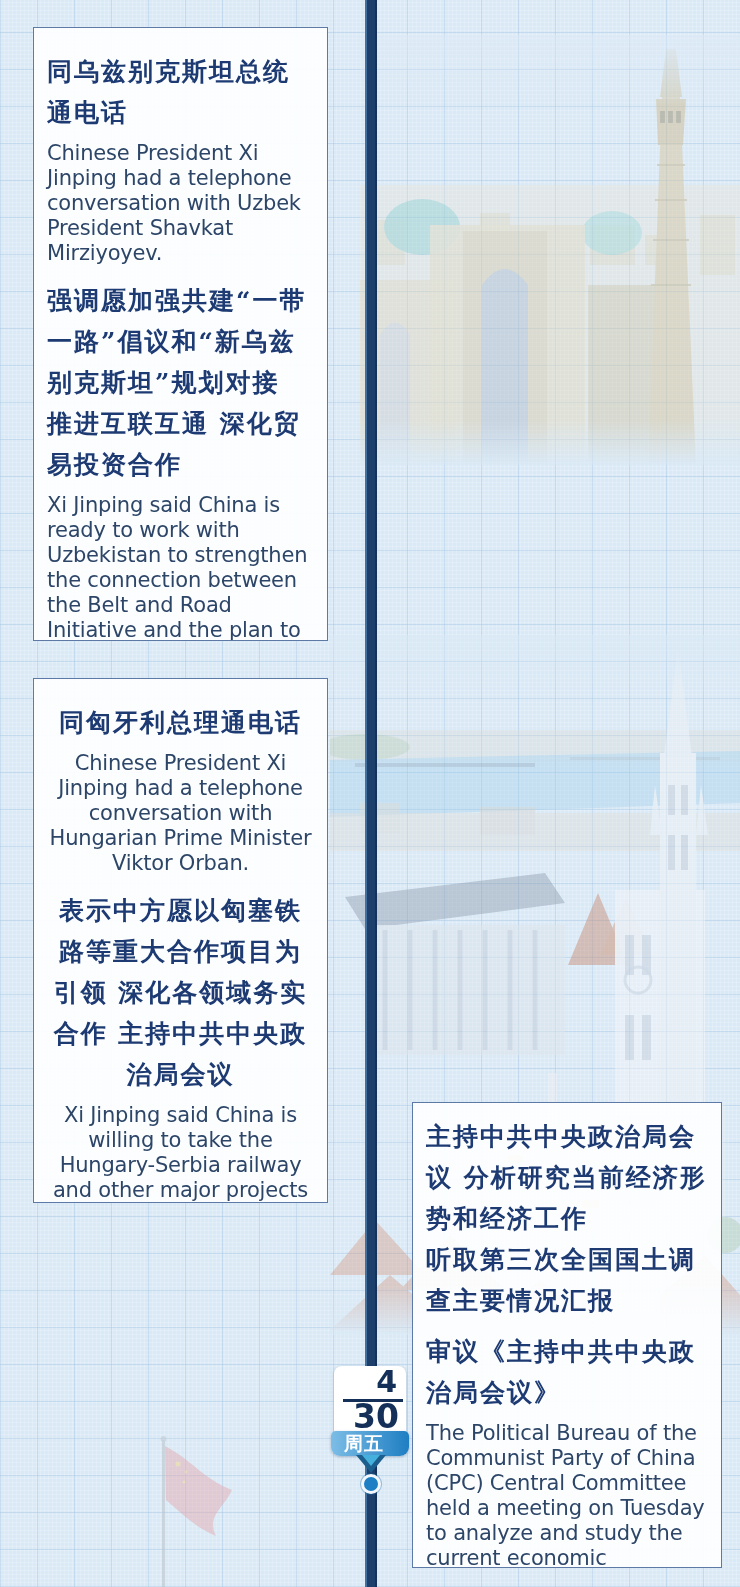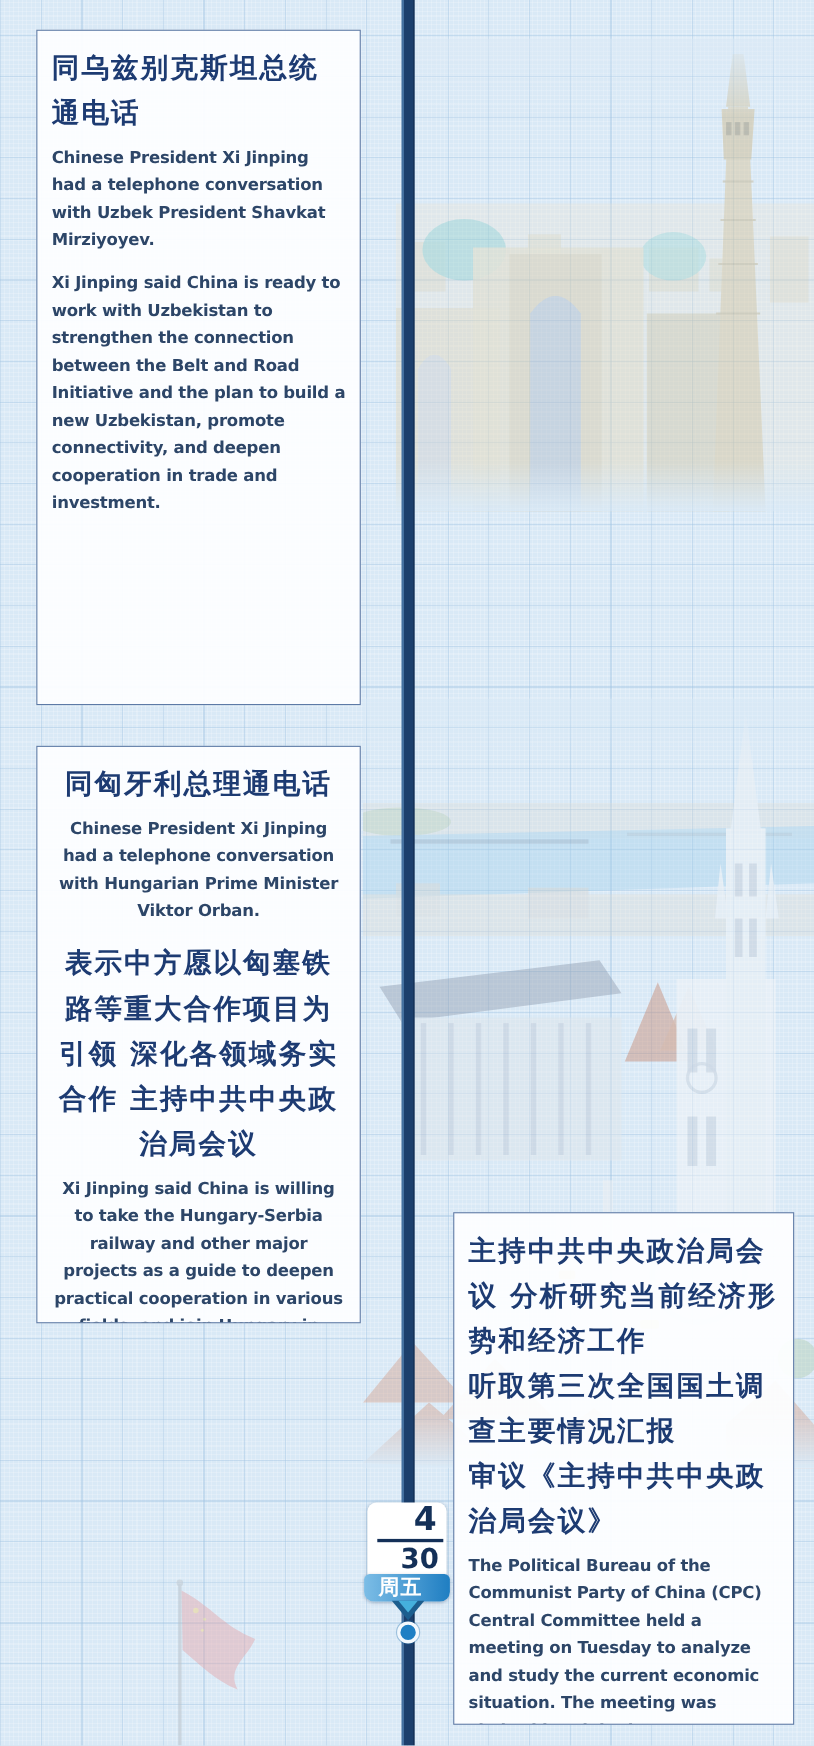--- a/index.html
+++ b/index.html
@@ -25,42 +25,42 @@
     padding:13px 13px 10px 13px;
     overflow:hidden;
   }
   #card1{left:33px;top:27px;width:295px;height:614px;}
   #card2{left:33px;top:678px;width:295px;height:525px;text-align:center;}
   #card3{left:412px;top:1102px;width:310px;height:466px;}
   .zh-head{
     font-family:"DejaVu Serif","Liberation Serif",serif;
     font-weight:600;color:#1d3b72;
     font-size:25px;line-height:41px;letter-spacing:2px;
-    margin:0 0 8px 0;
+    margin:10px 0 8px 0;
   }
   .zh-head.tight{margin:0;}
   .en-text{
-    color:#2d4668;font-size:15px;line-height:25px;
-    letter-spacing:-0.2px;margin:0 0 14px 0;font-weight:bold;
+    color:#2d4668;font-size:21px;line-height:25px;
+    letter-spacing:-0.2px;margin:0 0 14px 0;
   }
   .en-text.last{margin-bottom:0;}
   
   .badge-card{
     position:absolute;left:334px;top:1366px;width:72px;height:66px;
     background:#ffffff;border-radius:8px 8px 0 0;
     box-shadow:0 1px 3px rgba(20,50,90,.25);
   }
   .badge-month{
     position:absolute;top:0;right:9px;
     font-size:30px;line-height:32px;font-weight:bold;color:#143058;
   }
   .badge-line{position:absolute;top:33px;left:9px;right:3px;height:3px;background:#143058;}
   .badge-day{
     position:absolute;top:34px;right:7px;
-    font-size:25px;line-height:33px;font-weight:bold;color:#143058;
+    font-size:33px;line-height:33px;font-weight:bold;color:#143058;
   }
   .badge-banner{
     position:absolute;left:331px;top:1431px;width:78px;height:25px;
     box-sizing:border-box;
     background:linear-gradient(90deg,#7cbde6,#1f7ec2);
     border-radius:5px 5px 9px 9px;
     color:#ffffff;font-size:19px;font-weight:bold;
     text-align:right;padding-right:25px;line-height:25px;letter-spacing:1px;
     box-shadow:0 1px 3px rgba(20,50,90,.3);
   }
@@ -215,20 +215,21 @@
         <circle cx="46" cy="42" r="1.4"></circle>
         <circle cx="44" cy="52" r="1.4"></circle>
     </g>
   </svg>
 
   <div class="timeline-bar"></div>
 
   <section class="card" id="card1">
     <h2 class="zh-head">同乌兹别克斯坦总统通电话</h2>
     <p class="en-text">Chinese President Xi Jinping had a telephone conversation with Uzbek President Shavkat Mirziyoyev.</p>
+    <h2 class="zh-head">强调愿加强共建“一带一路”倡议和“新乌兹别克斯坦”规划对接 推进互联互通 深化贸易投资合作</h2>
     <p class="en-text last">Xi Jinping said China is ready to work with Uzbekistan to strengthen the connection between the Belt and Road Initiative and the plan to build a new Uzbekistan, promote connectivity, and deepen cooperation in trade and investment.</p>
   </section>
 
   <section class="card" id="card2">
     <h2 class="zh-head">同匈牙利总理通电话</h2>
     <p class="en-text">Chinese President Xi Jinping had a telephone conversation with Hungarian Prime Minister Viktor Orban.</p>
     <h2 class="zh-head">表示中方愿以匈塞铁路等重大合作项目为引领 深化各领域务实合作 主持中共中央政治局会议</h2>
     <p class="en-text last">Xi Jinping said China is willing to take the Hungary-Serbia railway and other major projects as a guide to deepen practical cooperation in various fields, and join Hungary in tackling all kinds of risks and challenges.</p>
   </section>
 

